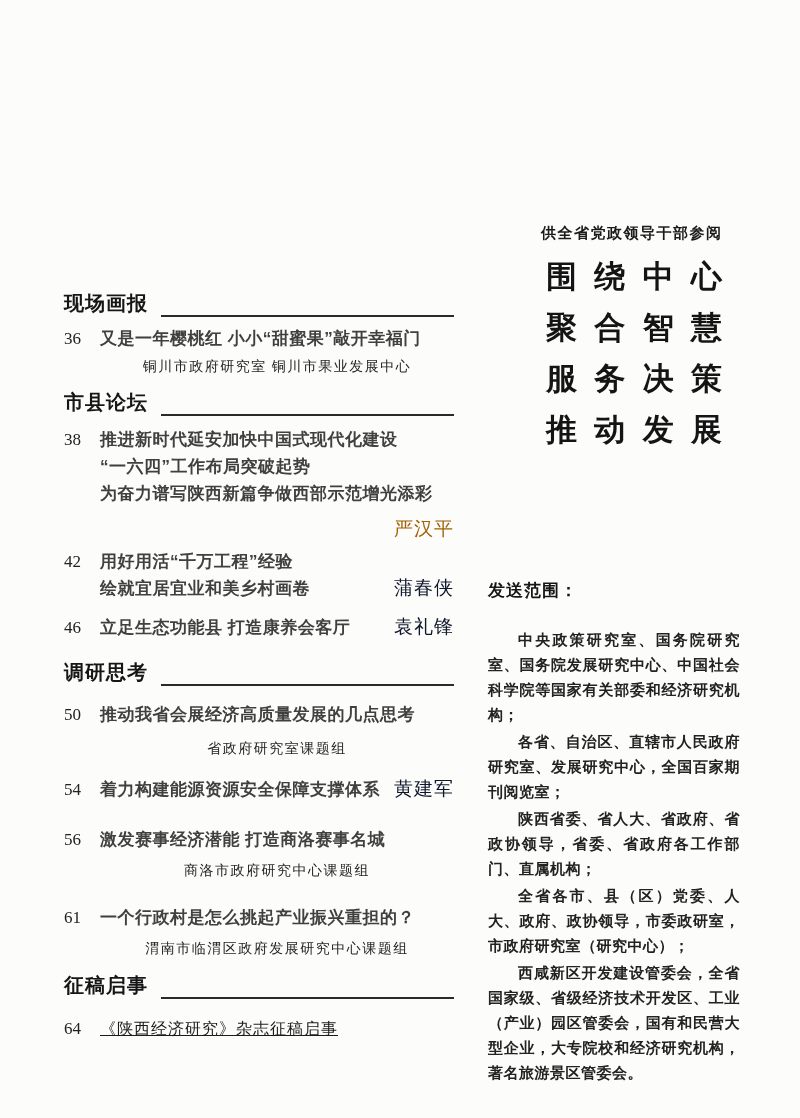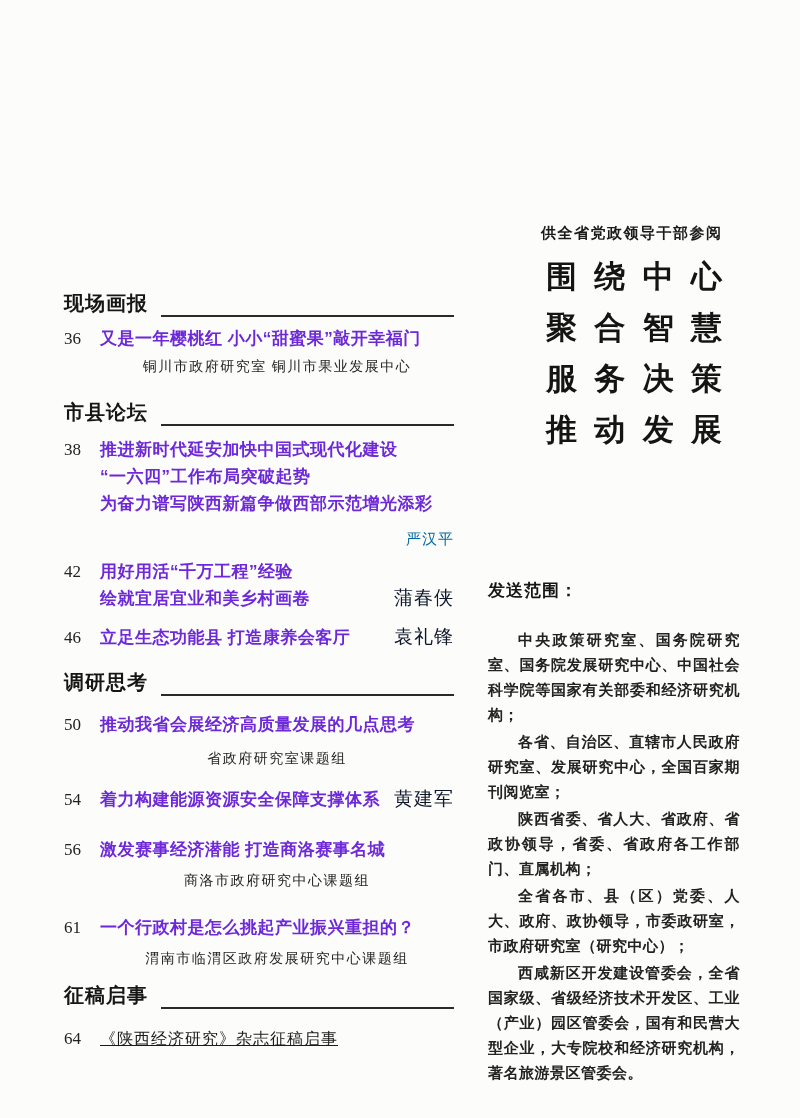--- a/index.html
+++ b/index.html
@@ -9,24 +9,24 @@
     font-family:"Liberation Sans",sans-serif;
     overflow:hidden;
   }
   
   .left-col{position:absolute;left:64px;top:290px;width:390px;}
   .sec-head{display:flex;align-items:flex-end;font-size:20px;font-weight:700;letter-spacing:1px;color:#161616;}
   .sec-rule{flex:1;height:0;border-top:2.5px solid #2a2a2a;margin-left:13px;margin-top:3px;}
   .item{display:flex;}
   .pg{width:36px;flex:none;font-family:"Liberation Serif",serif;font-size:17px;line-height:27px;color:#222;}
   .tl{flex:1;min-width:0;}
-  .t-line{font-size:17px;font-weight:700;line-height:27px;letter-spacing:0.5px;color:#6d28d9;}
+  .t-line{font-size:17px;font-weight:700;line-height:27px;letter-spacing:0.5px;color:#404040;}
   .t-row{display:flex;justify-content:space-between;align-items:baseline;}
   .author{font-family:Liberation Sans, sans-serif;font-size:19px;font-weight:400;letter-spacing:1px;white-space:nowrap;color:#0f172a;}
-  .author-line{text-align:right;font-family:"Liberation Serif",serif;font-size:15px;letter-spacing:1px;line-height:22px;color:#0369a1;}
+  .author-line{text-align:right;font-family:"Liberation Serif",serif;font-size:19px;letter-spacing:1px;line-height:22px;color:#a16207;}
   .attr{text-align:center;font-family:"Liberation Serif",serif;font-size:14px;letter-spacing:1.5px;line-height:24px;color:#242424;}
   .kai-title{font-family:"Liberation Serif",serif;font-weight:400;font-size:16px;letter-spacing:1px;line-height:27px;color:#1b1b1b;text-decoration:underline;}
   
   .right-col{position:absolute;left:488px;top:224px;width:252px;}
   .eyebrow{font-size:15px;font-weight:700;letter-spacing:1.5px;margin-left:53px;color:#1a1a1a;white-space:nowrap;}
   .slogan{display:flex;justify-content:space-between;width:176px;margin-left:58px;margin-top:17px;
           font-family:"Liberation Serif",serif;font-size:31px;font-weight:600;line-height:34px;color:#141414;}
   .slogan:first-of-type{margin-top:18px;}
   .dist{margin-top:132px;}
   .dist-head{font-size:17px;font-weight:700;letter-spacing:1px;color:#161616;}
@@ -44,21 +44,21 @@
     <span class="sec-rule"></span>
   </div>
   <div class="item" style="margin-top:8px">
     <span class="pg">36</span>
     <div class="tl">
       <div class="t-line">又是一年樱桃红 小小“甜蜜果”敲开幸福门</div>
       <div class="attr" style="margin-top:3px">铜川市政府研究室 铜川市果业发展中心</div>
     </div>
   </div>
 
-  <div class="sec-head" style="margin-top:20px">
+  <div class="sec-head" style="margin-top:10px">
     <span>市县论坛</span>
     <span class="sec-rule"></span>
   </div>
   <div class="item" style="margin-top:10px">
     <span class="pg">38</span>
     <div class="tl">
       <div class="t-line">推进新时代延安加快中国式现代化建设</div>
       <div class="t-line">“一六四”工作布局突破起势</div>
       <div class="t-line">为奋力谱写陕西新篇争做西部示范增光添彩</div>
       <div class="author-line" style="margin-top:11px">严汉平</div>

